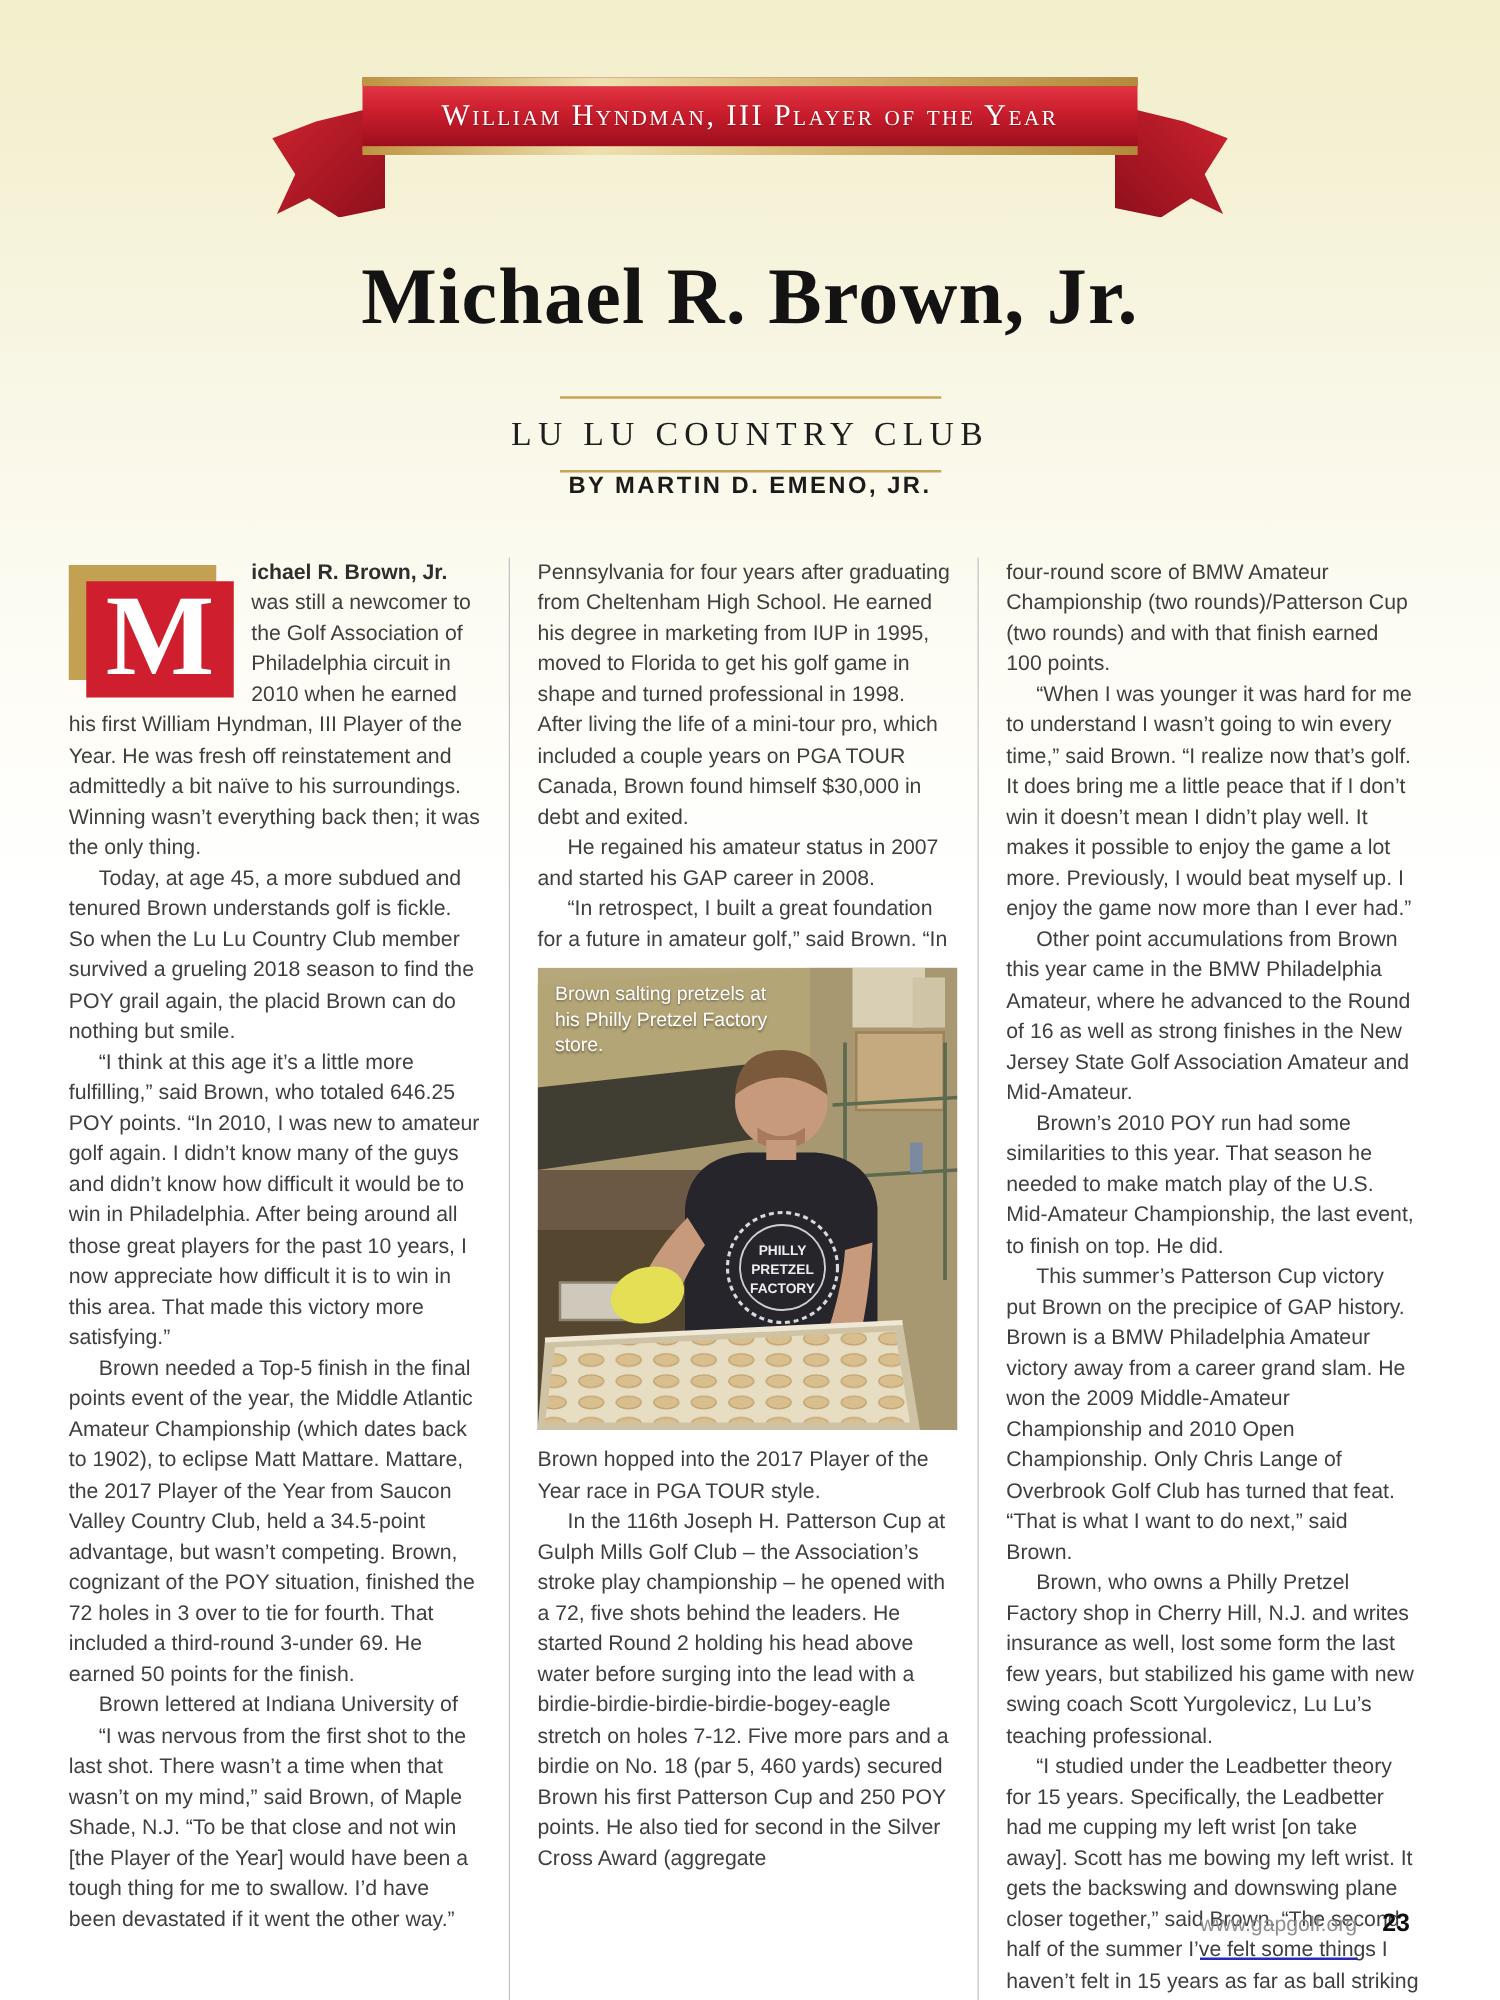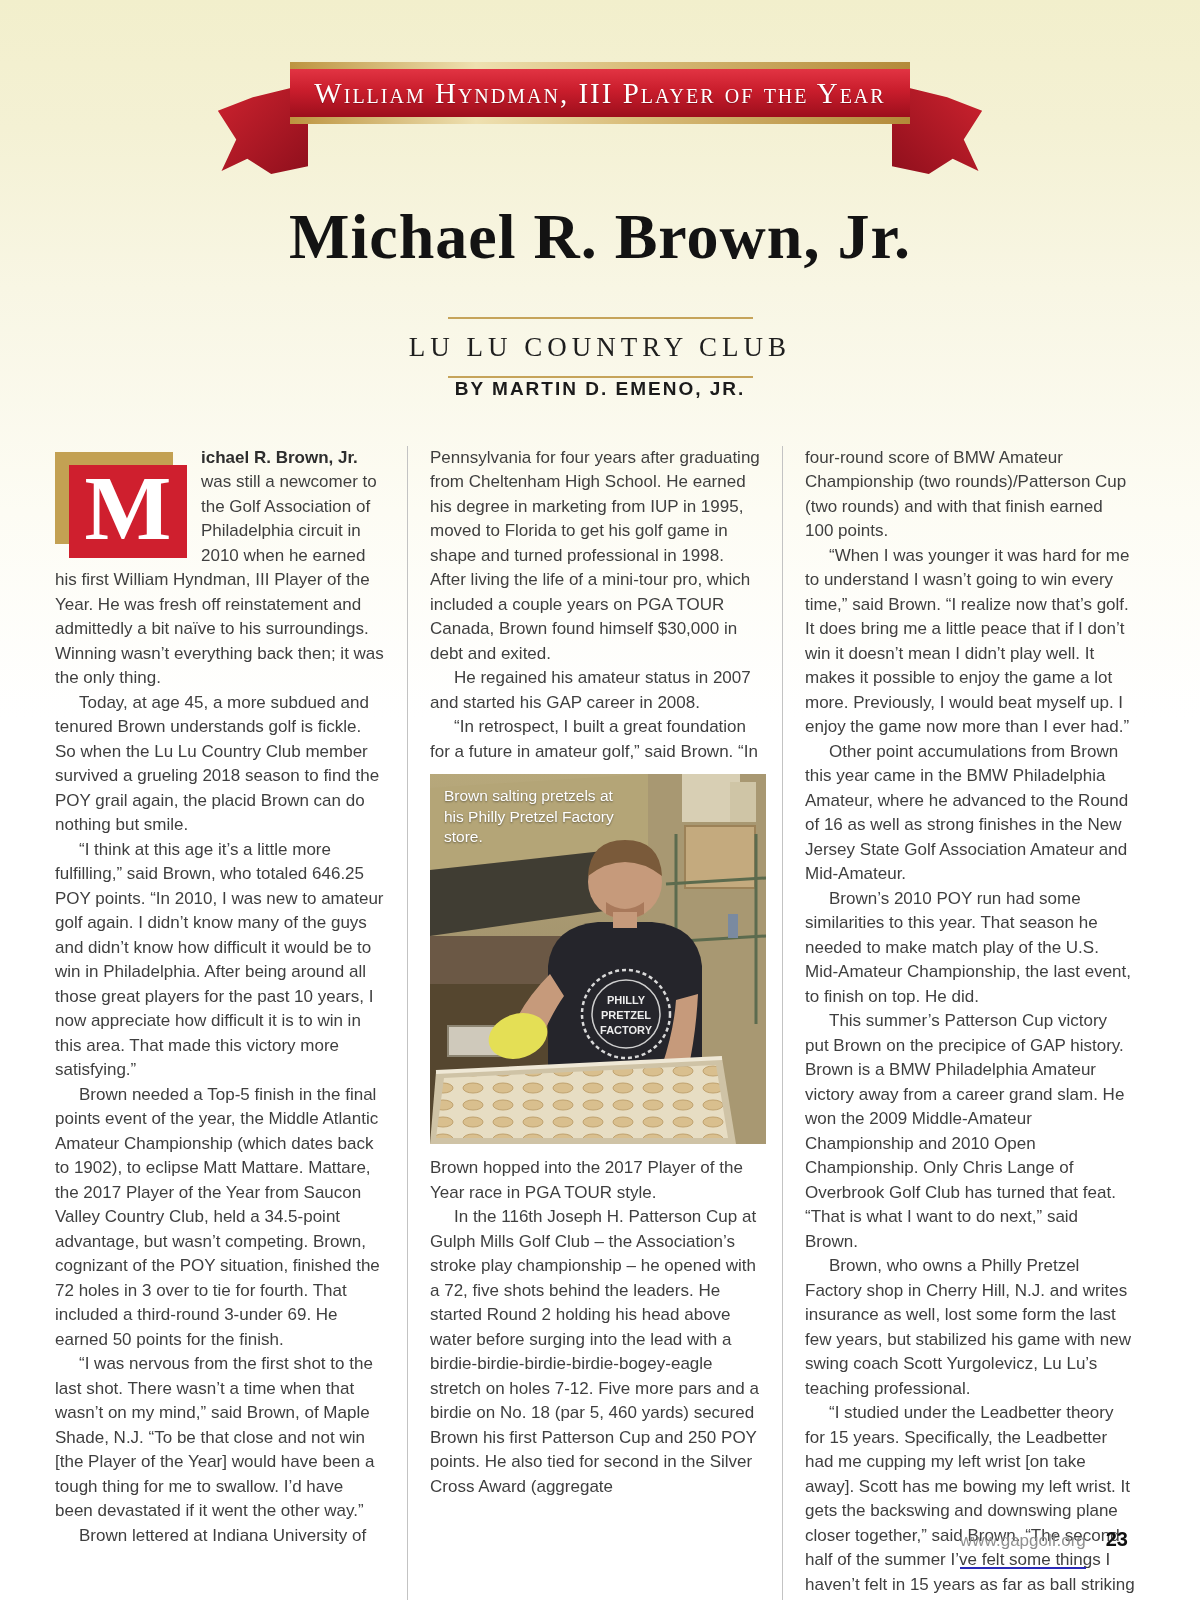--- a/index.html
+++ b/index.html
@@ -25,21 +25,21 @@
     display:flex;align-items:center;justify-content:center;
   }
   .ribbon-band::before,.ribbon-band::after{
     content:'';position:absolute;left:0;right:0;height:7px;
     background:linear-gradient(90deg,#bd9440,#eee0b0 30%,#d9bd7a 55%,#b38a39);
   }
   .ribbon-band::before{top:-7px;}
   .ribbon-band::after{bottom:-7px;}
   .ribbon-label{
     color:#fff;font-family:"Liberation Serif",serif;
-    font-variant:small-caps;font-size:29px;letter-spacing:2px;font-weight:400;
+    font-variant:small-caps;font-size:24px;letter-spacing:2px;font-weight:400;
     text-shadow:0 1px 1px rgba(0,0,0,.25);white-space:nowrap;
   }
   
   .headline{margin-top:26px;text-align:center;font-family:"Liberation Serif",serif;
     font-weight:700;font-size:64px;color:#131313;letter-spacing:1px;}
   .gold-rule{width:305px;height:2px;background:#c6a45a;margin:34px auto 0;}
   .gold-rule.lower{margin-top:13px;}
   .subtitle{margin-top:13px;text-align:center;font-family:"Liberation Serif",serif;
     font-size:27px;letter-spacing:5px;color:#1e1e1e;font-weight:400;}
   .byline{text-align:center;font-weight:700;font-size:19px;
@@ -98,22 +98,22 @@
           <span class="gold-sq"></span>
           <span class="red-sq">
             <span class="letter">M</span>
           </span>
         </span><b class="lead-bold">ichael R. Brown, Jr.</b><span> was still a newcomer to the Golf Association of Philadelphia circuit in 2010 when he earned his first William Hyndman, III Player of the Year. He was fresh off reinstatement and admittedly a bit naïve to his surroundings. Winning wasn’t everything back then; it was the only thing.</span>
       </p>
       <div class="col-list indent-all">
           <p>Today, at age 45, a more subdued and tenured Brown understands golf is fickle. So when the Lu Lu Country Club member survived a grueling 2018 season to find the POY grail again, the placid Brown can do nothing but smile.</p>
           <p>“I think at this age it’s a little more fulfilling,” said Brown, who totaled 646.25 POY points. “In 2010, I was new to amateur golf again. I didn’t know many of the guys and didn’t know how difficult it would be to win in Philadelphia. After being around all those great players for the past 10 years, I now appreciate how difficult it is to win in this area. That made this victory more satisfying.”</p>
           <p>Brown needed a Top-5 finish in the final points event of the year, the Middle Atlantic Amateur Championship (which dates back to 1902), to eclipse Matt Mattare. Mattare, the 2017 Player of the Year from Saucon Valley Country Club, held a 34.5-point advantage, but wasn’t competing. Brown, cognizant of the POY situation, finished the 72 holes in 3 over to tie for fourth. That included a third-round 3-under 69. He earned 50 points for the finish.</p>
+          <p>Brown lettered at Indiana University of</p>
           <p>“I was nervous from the first shot to the last shot. There wasn’t a time when that wasn’t on my mind,” said Brown, of Maple Shade, N.J. “To be that close and not win [the Player of the Year] would have been a tough thing for me to swallow. I’d have been devastated if it went the other way.”</p>
-          <p>Brown lettered at Indiana University of</p>
         </div>
     </div>
 
     <div class="col sep">
       <div class="col-list">
           <p>Pennsylvania for four years after graduating from Cheltenham High School. He earned his degree in marketing from IUP in 1995, moved to Florida to get his golf game in shape and turned professional in 1998. After living the life of a mini-tour pro, which included a couple years on PGA TOUR Canada, Brown found himself $30,000 in debt and exited.</p>
           <p>He regained his amateur status in 2007 and started his GAP career in 2008.</p>
           <p>“In retrospect, I built a great foundation for a future in amateur golf,” said Brown. “In</p>
         </div>
 

